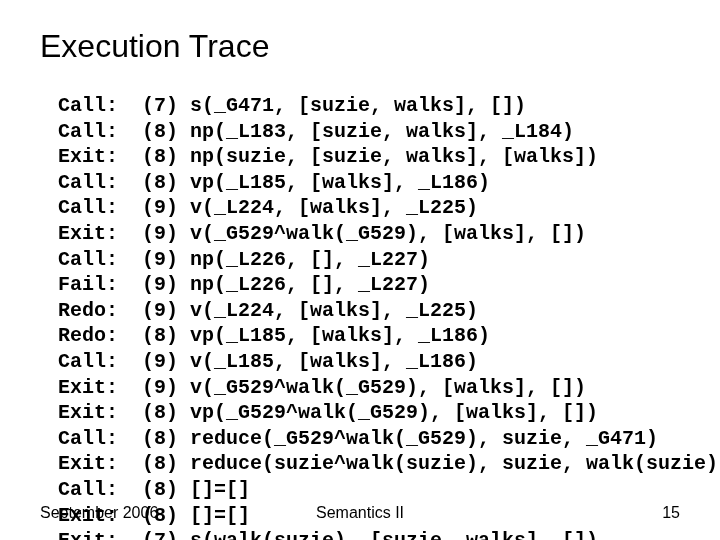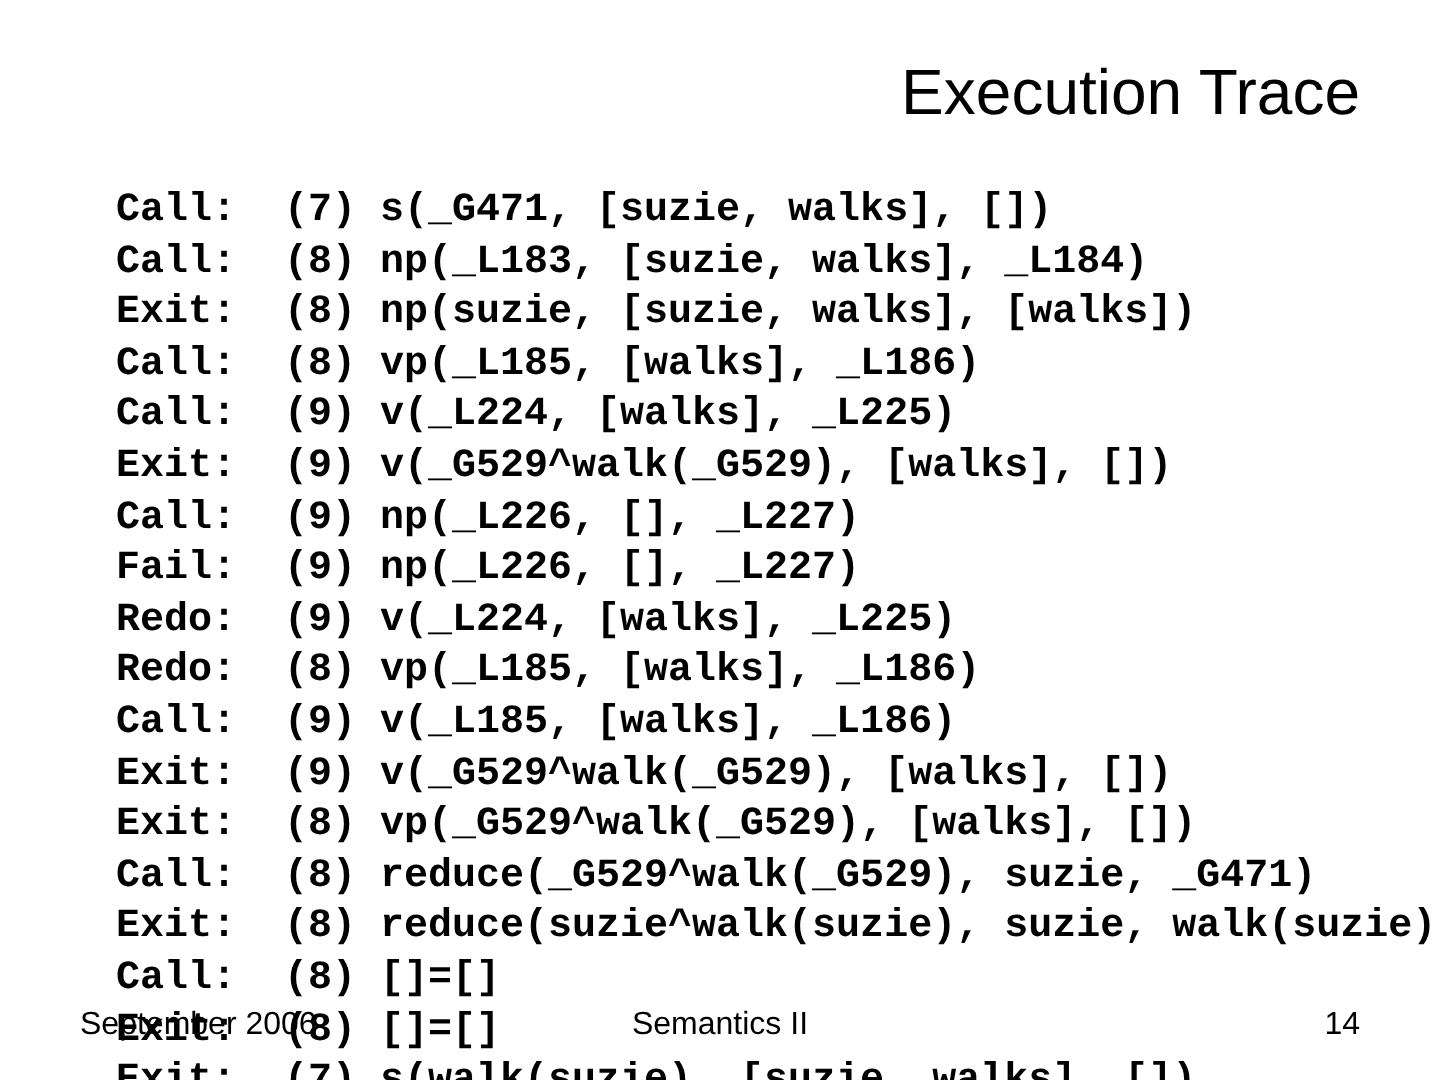--- a/index.html
+++ b/index.html
@@ -16,21 +16,21 @@
       overflow: hidden;
     }
     .slide {
       width: 100%;
       height: 100%;
       padding: 20px 40px 30px 40px;
       display: flex;
       flex-direction: column;
     }
     .title {
-      text-align: right;
+      text-align: left;
       font-size: 32px;
       font-weight: normal;
       margin-bottom: 28px;
       margin-top: 8px;
     }
     .trace-block {
       font-family: "Courier New", Courier, monospace;
       font-size: 20px;
       font-weight: bold;
       line-height: 1.28;
@@ -75,15 +75,15 @@
 Exit:  (9) v(_G529^walk(_G529), [walks], [])
 Exit:  (8) vp(_G529^walk(_G529), [walks], [])
 Call:  (8) reduce(_G529^walk(_G529), suzie, _G471)
 Exit:  (8) reduce(suzie^walk(suzie), suzie, walk(suzie))
 Call:  (8) []=[]
 Exit:  (8) []=[]
 Exit:  (7) s(walk(suzie), [suzie, walks], [])</div>
   <div class="footer">
     <span>September 2006</span>
     <span class="center">Semantics II</span>
-    <span>14</span>
+    <span>15</span>
   </div>
 </div>
 
 </body></html>

